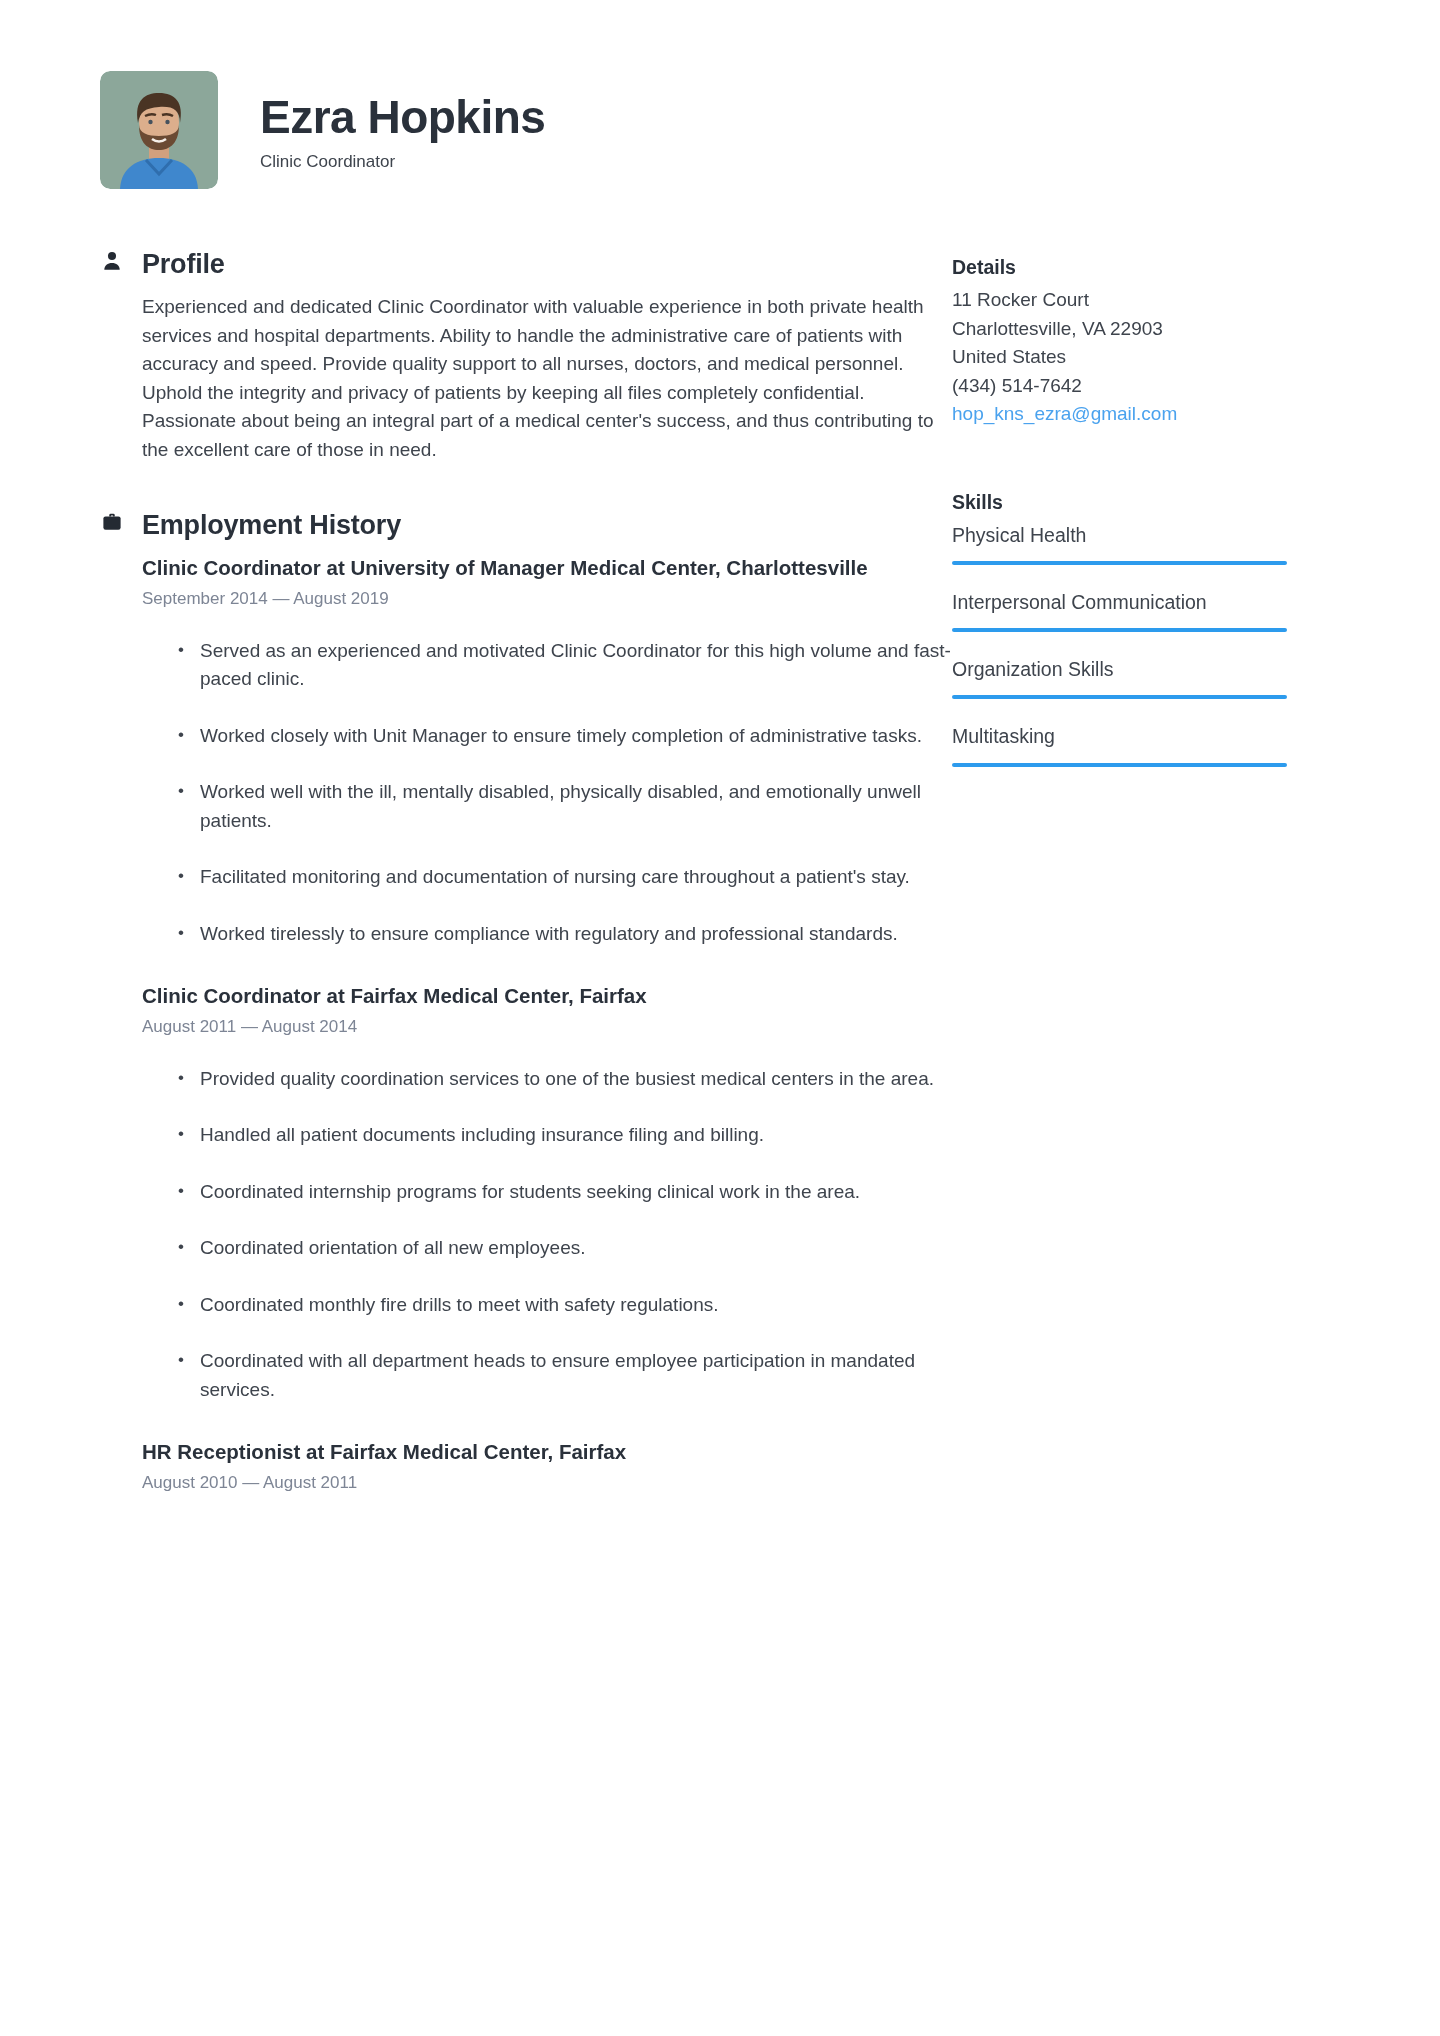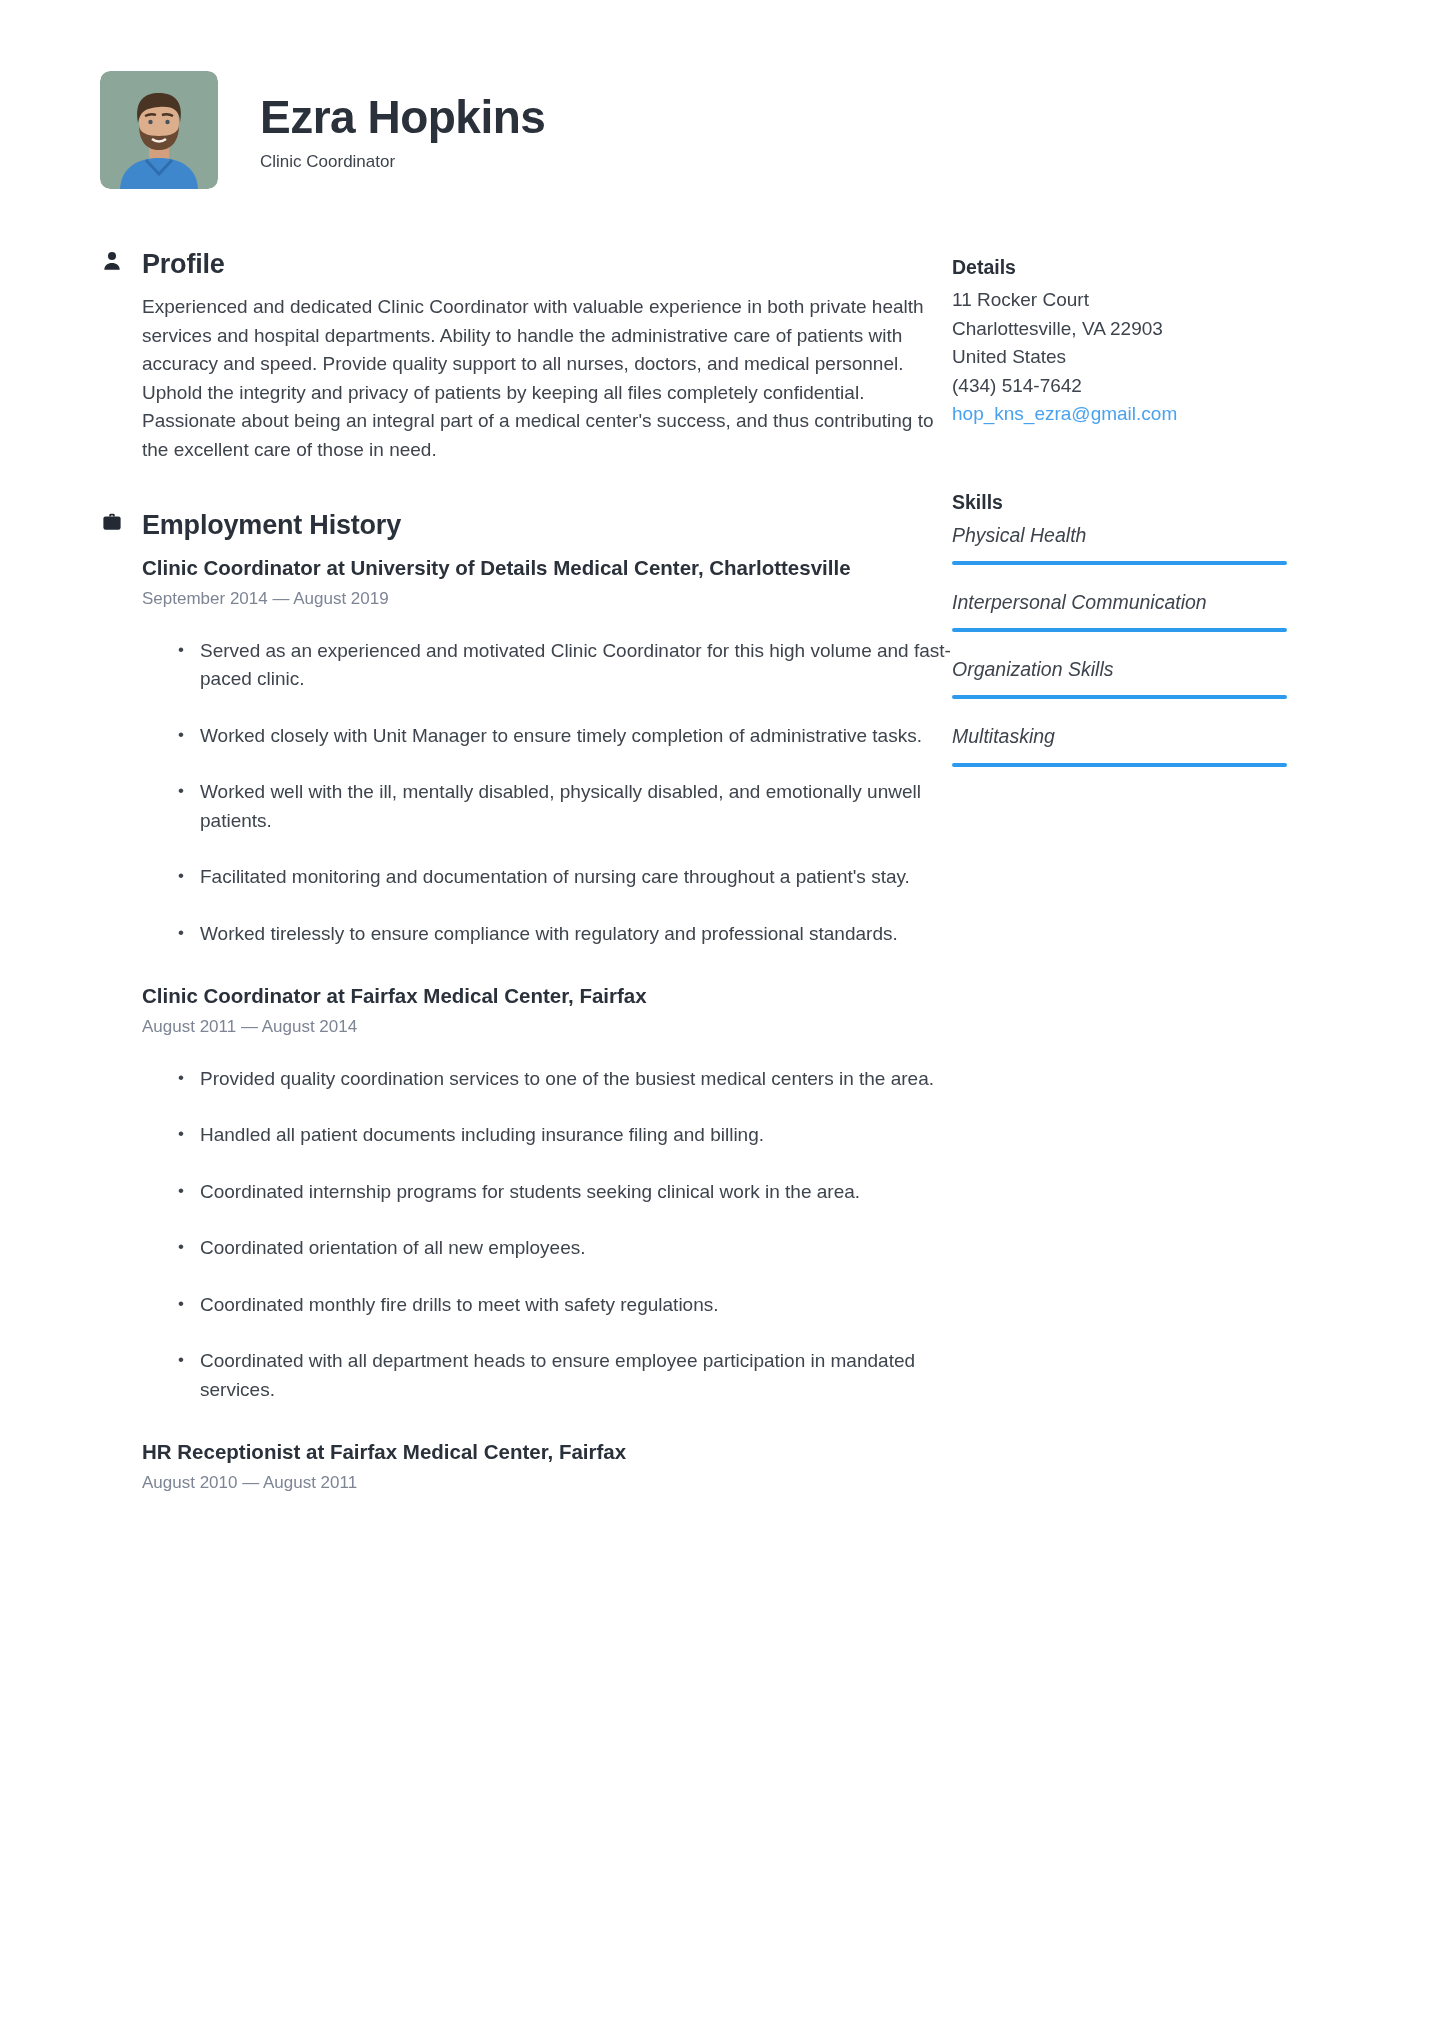--- a/index.html
+++ b/index.html
@@ -65,21 +65,21 @@
   }
   
   .side-heading{font-size:19.5px;font-weight:700;color:var(--heading-dark);margin-bottom:7px;}
   .details-line{font-size:19px;line-height:1.5;color:var(--body-text);}
   .email-link{
     font-size:19px;line-height:1.5;color:var(--link-blue);
     text-decoration:none;cursor:pointer;display:inline-block;
   }
   .skills{margin-top:62px;}
   .skill{margin-bottom:23px;}
-  .skill-name{font-size:19.5px;line-height:1.45;color:var(--body-text);font-style:italic;}
+  .skill-name{font-size:19.5px;line-height:1.45;color:var(--body-text);}
   .skill-bar{height:4px;border-radius:2px;background:var(--skill-bar-blue);margin-top:12px;width:100%;}
 </style>
 </head>
 <body>
 
 <div class="page">
 
   <div class="header">
     <div class="photo">
       <svg viewBox="0 0 118 118" width="118" height="118">
@@ -136,21 +136,21 @@
             <svg viewBox="0 0 24 24">
                 <path d="M9 4.5 a1.6 1.6 0 0 1 1.6-1.6 h2.8 a1.6 1.6 0 0 1 1.6 1.6 v1.4 h-1.9 v-1.1 h-2.2 v1.1 h-1.9 z"></path>
                 <rect x="2.6" y="5.9" width="18.8" height="14.6" rx="2.4"></rect>
               </svg>
           </span>
           <h2 class="section-title">Employment History</h2>
         </div>
         <div class="section-body">
 
           <div class="job">
-            <div class="job-title">Clinic Coordinator at University of Details Medical Center, Charlottesville</div>
+            <div class="job-title">Clinic Coordinator at University of Manager Medical Center, Charlottesville</div>
             <div class="job-dates">September 2014 — August 2019</div>
             <ul class="job-bullets">
               <li>Served as an experienced and motivated Clinic Coordinator for this high volume and fast-paced clinic.</li>
               <li>Worked closely with Unit Manager to ensure timely completion of administrative tasks.</li>
               <li>Worked well with the ill, mentally disabled, physically disabled, and emotionally unwell patients.</li>
               <li>Facilitated monitoring and documentation of nursing care throughout a patient's stay.</li>
               <li>Worked tirelessly to ensure compliance with regulatory and professional standards.</li>
             </ul>
           </div>
 

